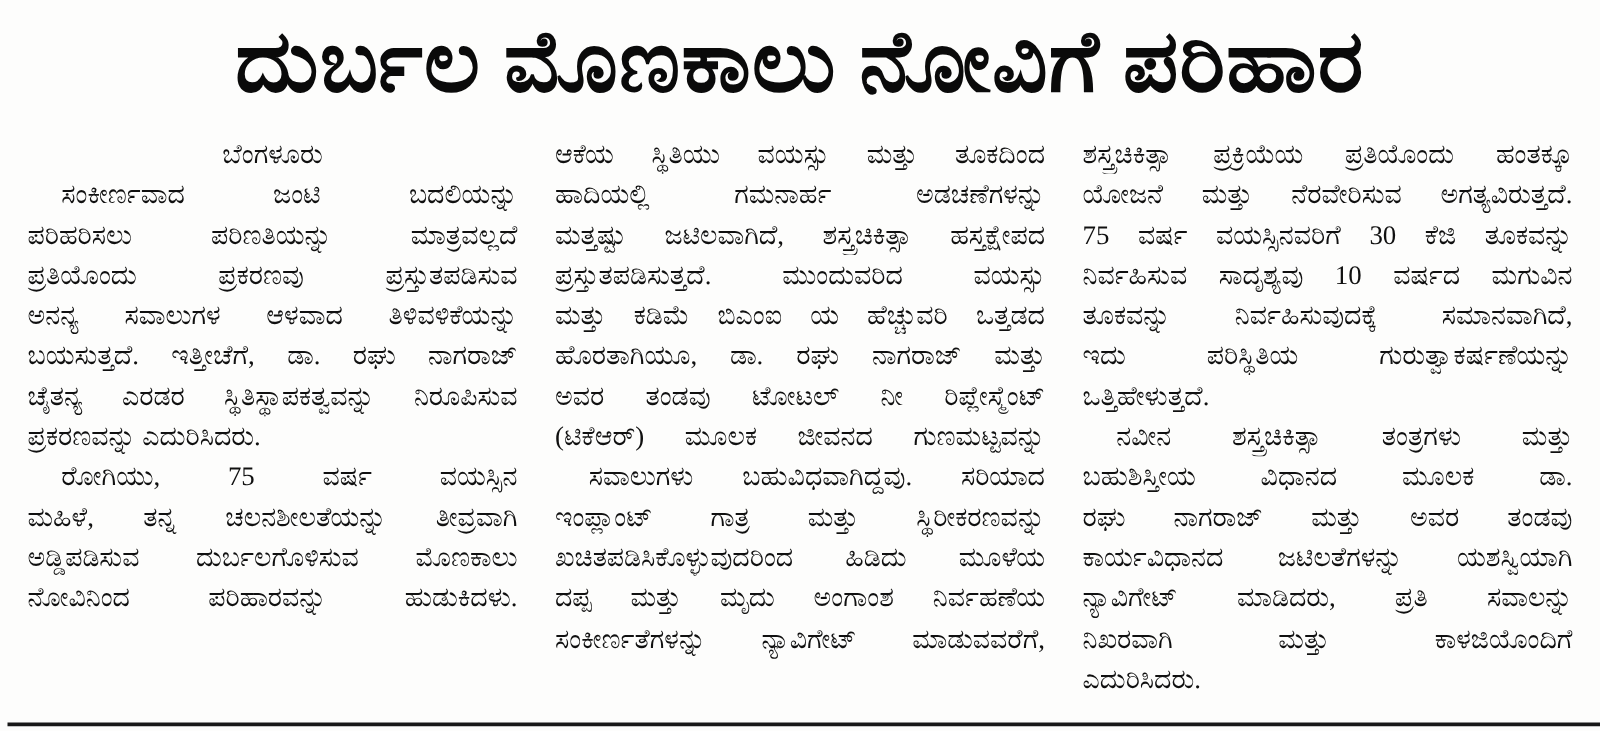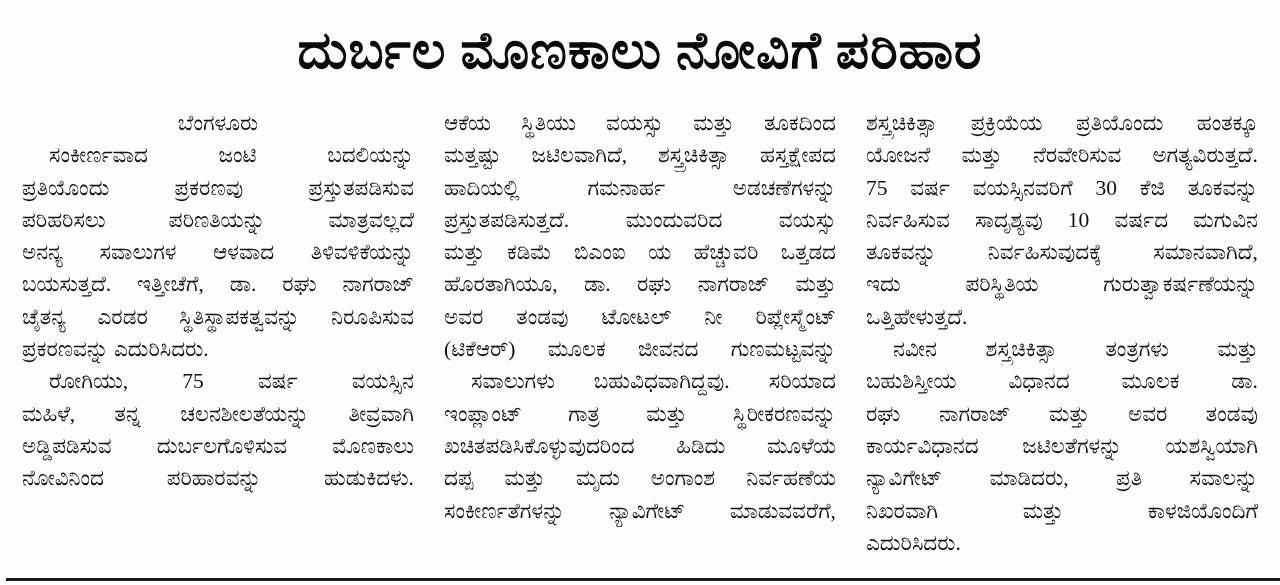--- a/index.html
+++ b/index.html
@@ -16,21 +16,21 @@
   }
 
   .headline {
     position: absolute;
     top: 0; left: 0; right: 0;
     height: 102px;
     margin: 0;
     display: flex;
     align-items: center;
     justify-content: center;
-    font-size: 52px;
+    font-size: 69px;
     font-weight: 700;
     letter-spacing: 1px;
     white-space: nowrap;
     color: #0a0a0a;
   }
 
   .columns {
     position: absolute;
     top: 107px;
     left: 22px;
@@ -67,35 +67,35 @@
 <body>
 
 <div class="page">
 
   <h1 class="headline">ದುರ್ಬಲ ಮೊಣಕಾಲು ನೋವಿಗೆ ಪರಿಹಾರ</h1>
 
   <div class="columns">
     <div class="col">
         <div class="line center">ಬೆಂಗಳೂರು</div>
         <div class="line justify indent">ಸಂಕೀರ್ಣವಾದ ಜಂಟಿ ಬದಲಿಯನ್ನು</div>
+        <div class="line justify">ಪರಿಹರಿಸಲು ಪರಿಣತಿಯನ್ನು ಮಾತ್ರವಲ್ಲದೆ</div>
         <div class="line justify">ಪ್ರತಿಯೊಂದು ಪ್ರಕರಣವು ಪ್ರಸ್ತುತಪಡಿಸುವ</div>
-        <div class="line justify">ಪರಿಹರಿಸಲು ಪರಿಣತಿಯನ್ನು ಮಾತ್ರವಲ್ಲದೆ</div>
         <div class="line justify">ಅನನ್ಯ ಸವಾಲುಗಳ ಆಳವಾದ ತಿಳಿವಳಿಕೆಯನ್ನು</div>
         <div class="line justify">ಬಯಸುತ್ತದೆ. ಇತ್ತೀಚೆಗೆ, ಡಾ. ರಘು ನಾಗರಾಜ್</div>
         <div class="line justify">ಚೈತನ್ಯ ಎರಡರ ಸ್ಥಿತಿಸ್ಥಾಪಕತ್ವವನ್ನು ನಿರೂಪಿಸುವ</div>
         <div class="line left">ಪ್ರಕರಣವನ್ನು ಎದುರಿಸಿದರು.</div>
         <div class="line justify indent">ರೋಗಿಯು, 75 ವರ್ಷ ವಯಸ್ಸಿನ</div>
         <div class="line justify">ಮಹಿಳೆ, ತನ್ನ ಚಲನಶೀಲತೆಯನ್ನು ತೀವ್ರವಾಗಿ</div>
         <div class="line justify">ಅಡ್ಡಿಪಡಿಸುವ ದುರ್ಬಲಗೊಳಿಸುವ ಮೊಣಕಾಲು</div>
         <div class="line justify">ನೋವಿನಿಂದ ಪರಿಹಾರವನ್ನು ಹುಡುಕಿದಳು.</div>
       </div>
     <div class="col">
         <div class="line justify">ಆಕೆಯ ಸ್ಥಿತಿಯು ವಯಸ್ಸು ಮತ್ತು ತೂಕದಿಂದ</div>
+        <div class="line justify">ಹಾದಿಯಲ್ಲಿ ಗಮನಾರ್ಹ ಅಡಚಣೆಗಳನ್ನು</div>
         <div class="line justify">ಮತ್ತಷ್ಟು ಜಟಿಲವಾಗಿದೆ, ಶಸ್ತ್ರಚಿಕಿತ್ಸಾ ಹಸ್ತಕ್ಷೇಪದ</div>
-        <div class="line justify">ಹಾದಿಯಲ್ಲಿ ಗಮನಾರ್ಹ ಅಡಚಣೆಗಳನ್ನು</div>
         <div class="line justify">ಪ್ರಸ್ತುತಪಡಿಸುತ್ತದೆ. ಮುಂದುವರಿದ ವಯಸ್ಸು</div>
         <div class="line justify">ಮತ್ತು ಕಡಿಮೆ ಬಿಎಂಐ ಯ ಹೆಚ್ಚುವರಿ ಒತ್ತಡದ</div>
         <div class="line justify">ಹೊರತಾಗಿಯೂ, ಡಾ. ರಘು ನಾಗರಾಜ್ ಮತ್ತು</div>
         <div class="line justify">ಅವರ ತಂಡವು ಟೋಟಲ್ ನೀ ರಿಪ್ಲೇಸ್ಮೆಂಟ್</div>
         <div class="line justify">(ಟಿಕೆಆರ್) ಮೂಲಕ ಜೀವನದ ಗುಣಮಟ್ಟವನ್ನು</div>
         <div class="line justify indent">ಸವಾಲುಗಳು ಬಹುವಿಧವಾಗಿದ್ದವು. ಸರಿಯಾದ</div>
         <div class="line justify">ಇಂಪ್ಲಾಂಟ್ ಗಾತ್ರ ಮತ್ತು ಸ್ಥಿರೀಕರಣವನ್ನು</div>
         <div class="line justify">ಖಚಿತಪಡಿಸಿಕೊಳ್ಳುವುದರಿಂದ ಹಿಡಿದು ಮೂಳೆಯ</div>
         <div class="line justify">ದಪ್ಪ ಮತ್ತು ಮೃದು ಅಂಗಾಂಶ ನಿರ್ವಹಣೆಯ</div>
         <div class="line justify">ಸಂಕೀರ್ಣತೆಗಳನ್ನು ನ್ಯಾವಿಗೇಟ್ ಮಾಡುವವರೆಗೆ,</div>

